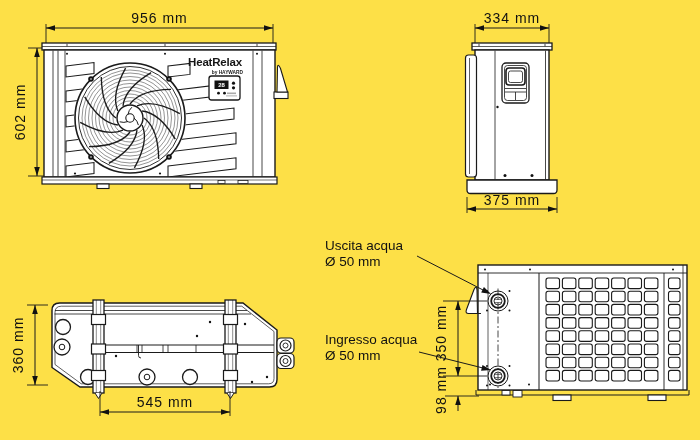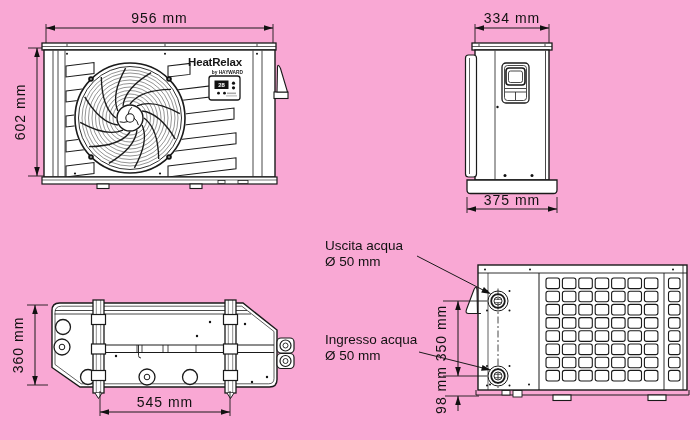--- a/index.html
+++ b/index.html
@@ -1,16 +1,16 @@
 <!DOCTYPE html>
 <html><head>
 <meta charset="utf-8">
 <style>
   html,body{margin:0;padding:0;background:#fff;}
-  .canvas{position:relative;width:700px;height:440px;background:#f9a8d4;overflow:hidden;
+  .canvas{position:relative;width:700px;height:440px;background:#fde047;overflow:hidden;
           font-family:"Liberation Sans",sans-serif;}
   svg{position:absolute;left:0;top:0;}
   text{user-select:none;fill:#111;font-family:"Liberation Sans",sans-serif;}
   .dim{font-size:14px;letter-spacing:1px;}
   .lbl{font-size:13.5px;}
   .brand{font-size:11.5px;font-weight:bold;letter-spacing:-0.2px;fill:#161616;}
   .brandsub{font-size:4.8px;font-weight:bold;fill:#222;}
   .disp{font-size:6px;font-weight:bold;fill:#fff;letter-spacing:0;}
   .ln{stroke:#1a1a1a;fill:none;}
   .fw{fill:#fff;stroke:#1a1a1a;}

